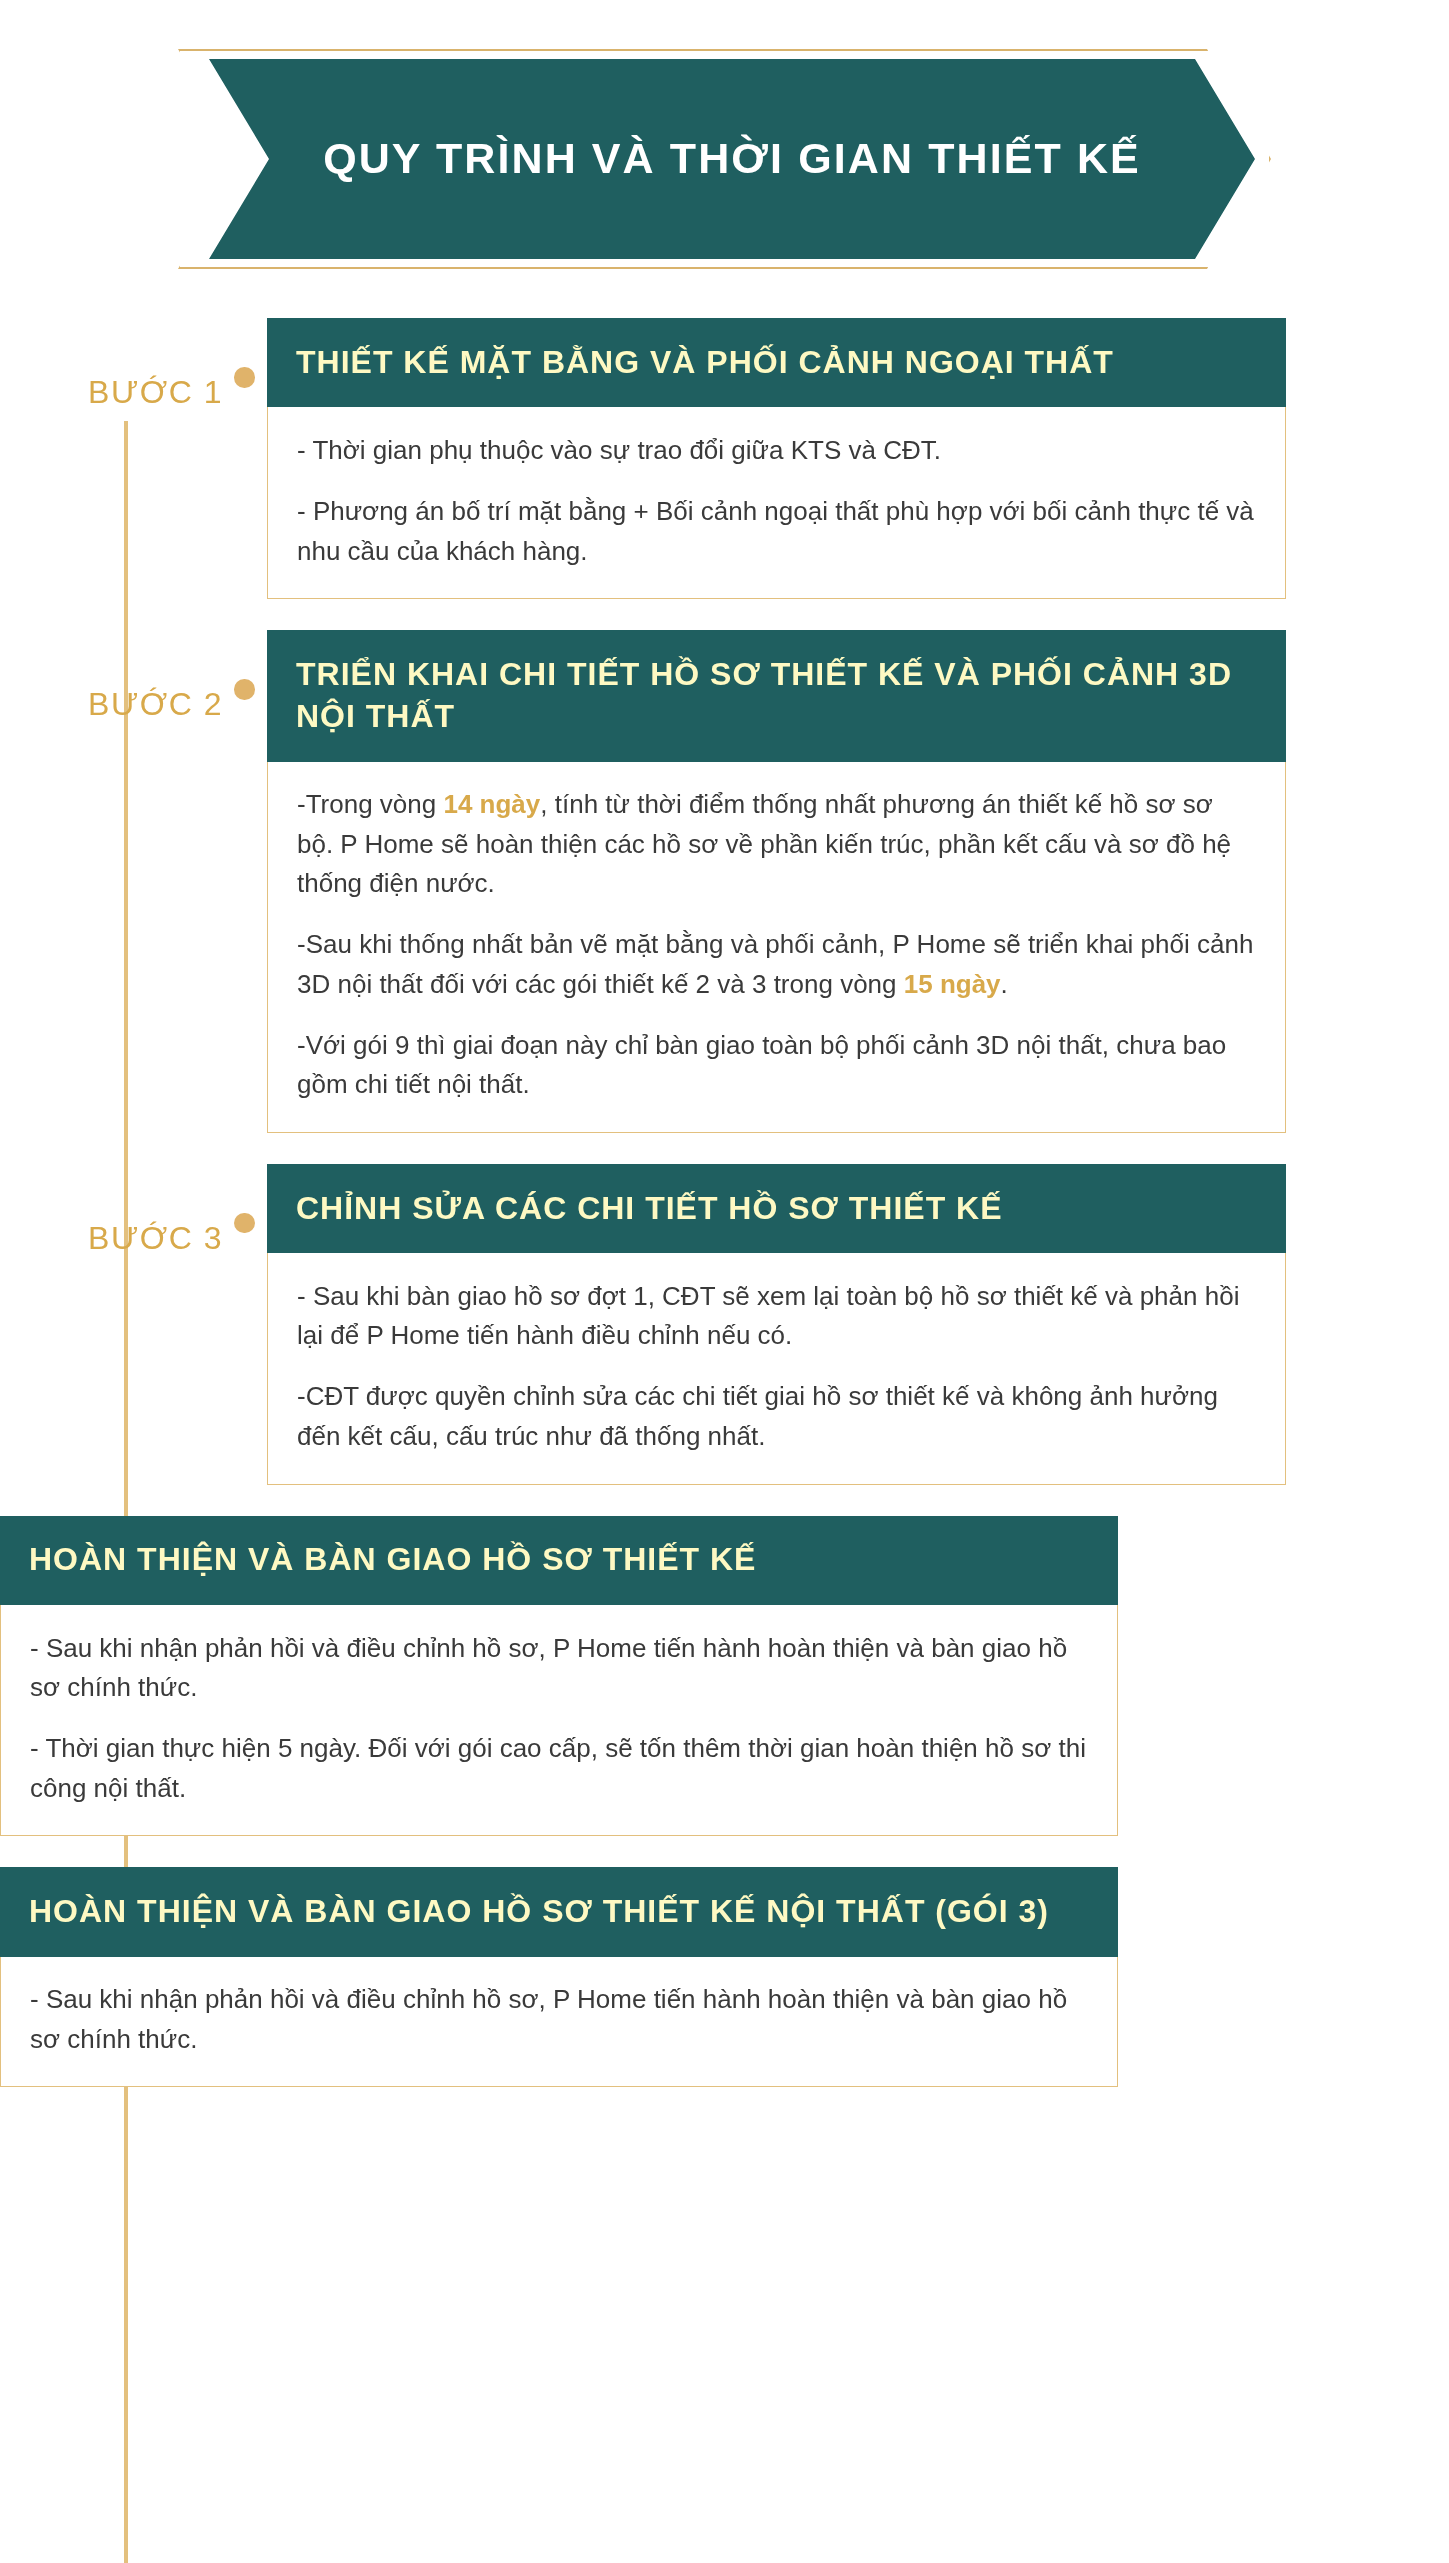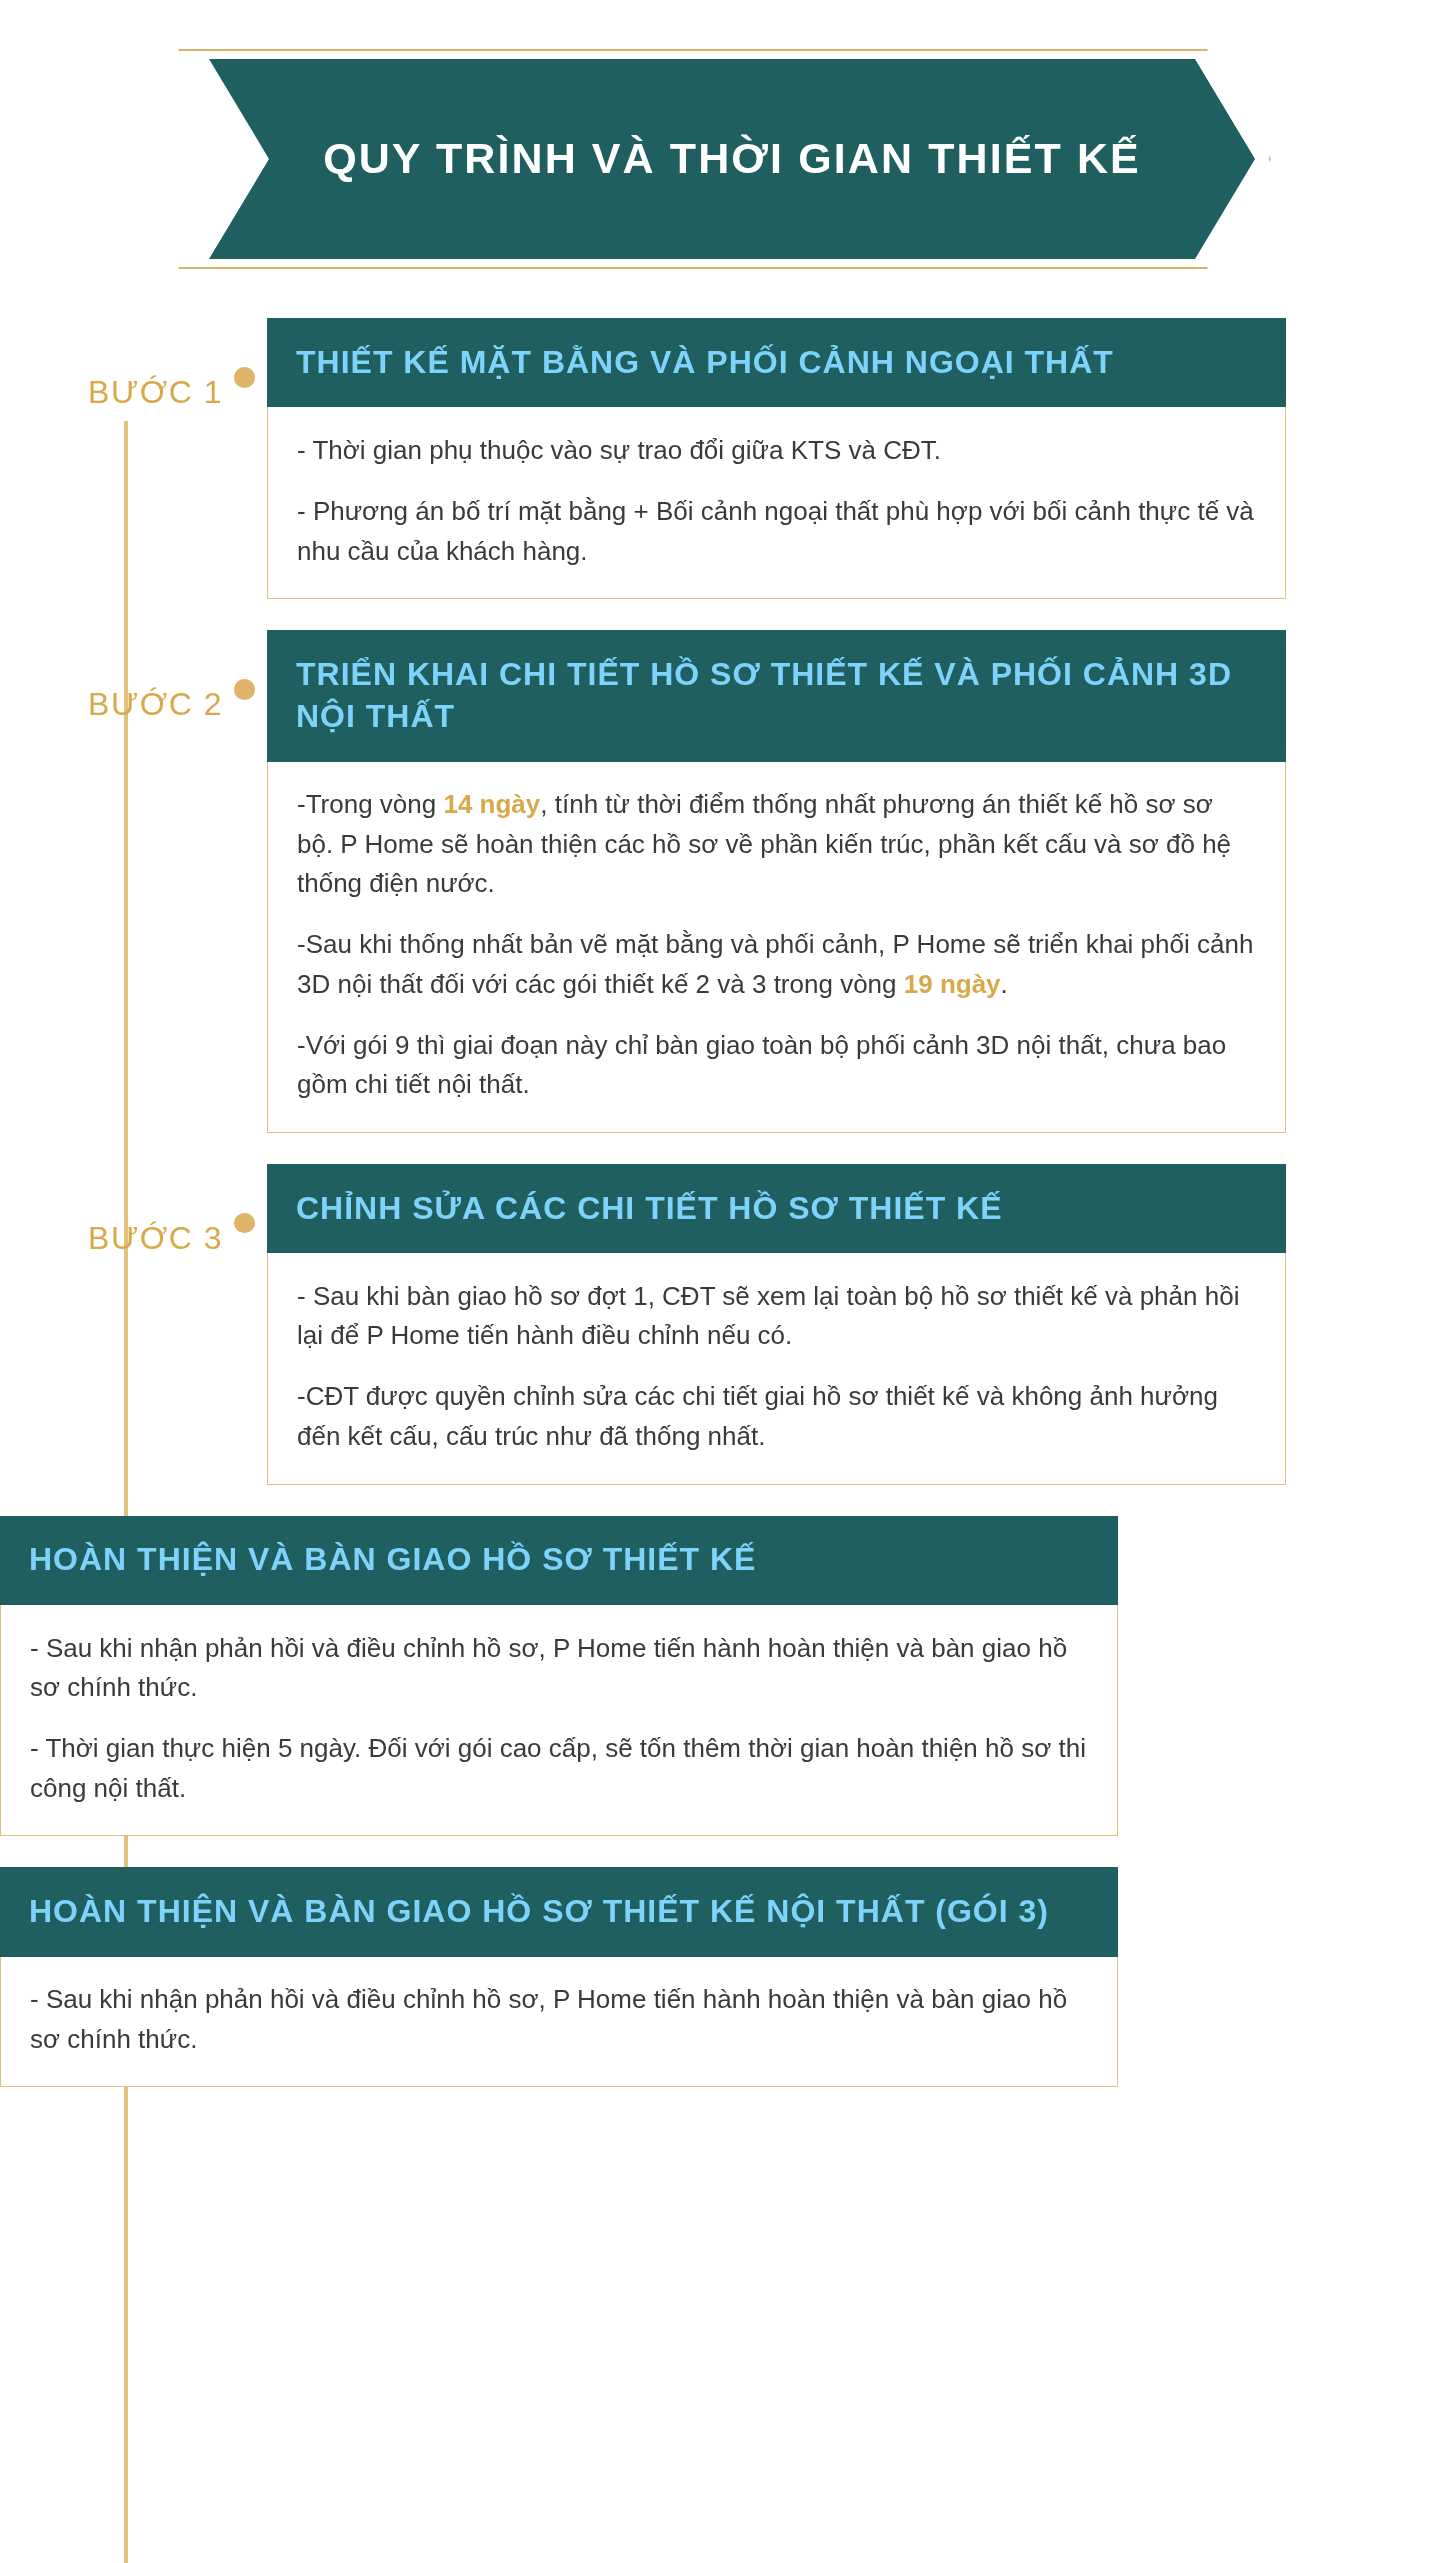--- a/index.html
+++ b/index.html
@@ -112,21 +112,21 @@
     top: 49px;
   }
 
   .step-body {
     flex: 1 1 auto;
     max-width: 1118px;
     margin-right: 164px;
   }
   .step-head {
     background: #1f5f60;
-    color: #7dd3fc;
+    color: #fef9c3;
     font-size: 32px;
     font-weight: bold;
     line-height: 1.32;
     letter-spacing: 1px;
     padding: 22.6px 29px 24.6px 29px;
     text-transform: uppercase;
   }
   .step-card {
     border: 1.5px solid #e3c07e;
     border-top: none;
@@ -174,21 +174,21 @@
 
   <div class="step">
     <div class="step-label-col">
       <div class="step-label">BƯỚC 2</div>
       <div class="dot"></div>
     </div>
     <div class="step-body">
       <div class="step-head">TRIỂN KHAI CHI TIẾT HỒ SƠ THIẾT KẾ VÀ PHỐI CẢNH 3D NỘI THẤT</div>
       <div class="step-card">
         <p>-Trong vòng <span class="hl">14 ngày</span>, tính từ thời điểm thống nhất phương án thiết kế hồ sơ sơ bộ. P Home sẽ hoàn thiện các hồ sơ về phần kiến trúc, phần kết cấu và sơ đồ hệ thống điện nước.</p>
-        <p>-Sau khi thống nhất bản vẽ mặt bằng và phối cảnh, P Home sẽ triển khai phối cảnh 3D nội thất đối với các gói thiết kế 2 và 3 trong vòng <span class="hl">19 ngày</span>.</p>
+        <p>-Sau khi thống nhất bản vẽ mặt bằng và phối cảnh, P Home sẽ triển khai phối cảnh 3D nội thất đối với các gói thiết kế 2 và 3 trong vòng <span class="hl">15 ngày</span>.</p>
         <p>-Với gói 9 thì giai đoạn này chỉ bàn giao toàn bộ phối cảnh 3D nội thất, chưa bao gồm chi tiết nội thất.</p>
       </div>
     </div>
   </div>
 
   <div class="step">
     <div class="step-label-col">
       <div class="step-label">BƯỚC 3</div>
       <div class="dot"></div>
     </div>

